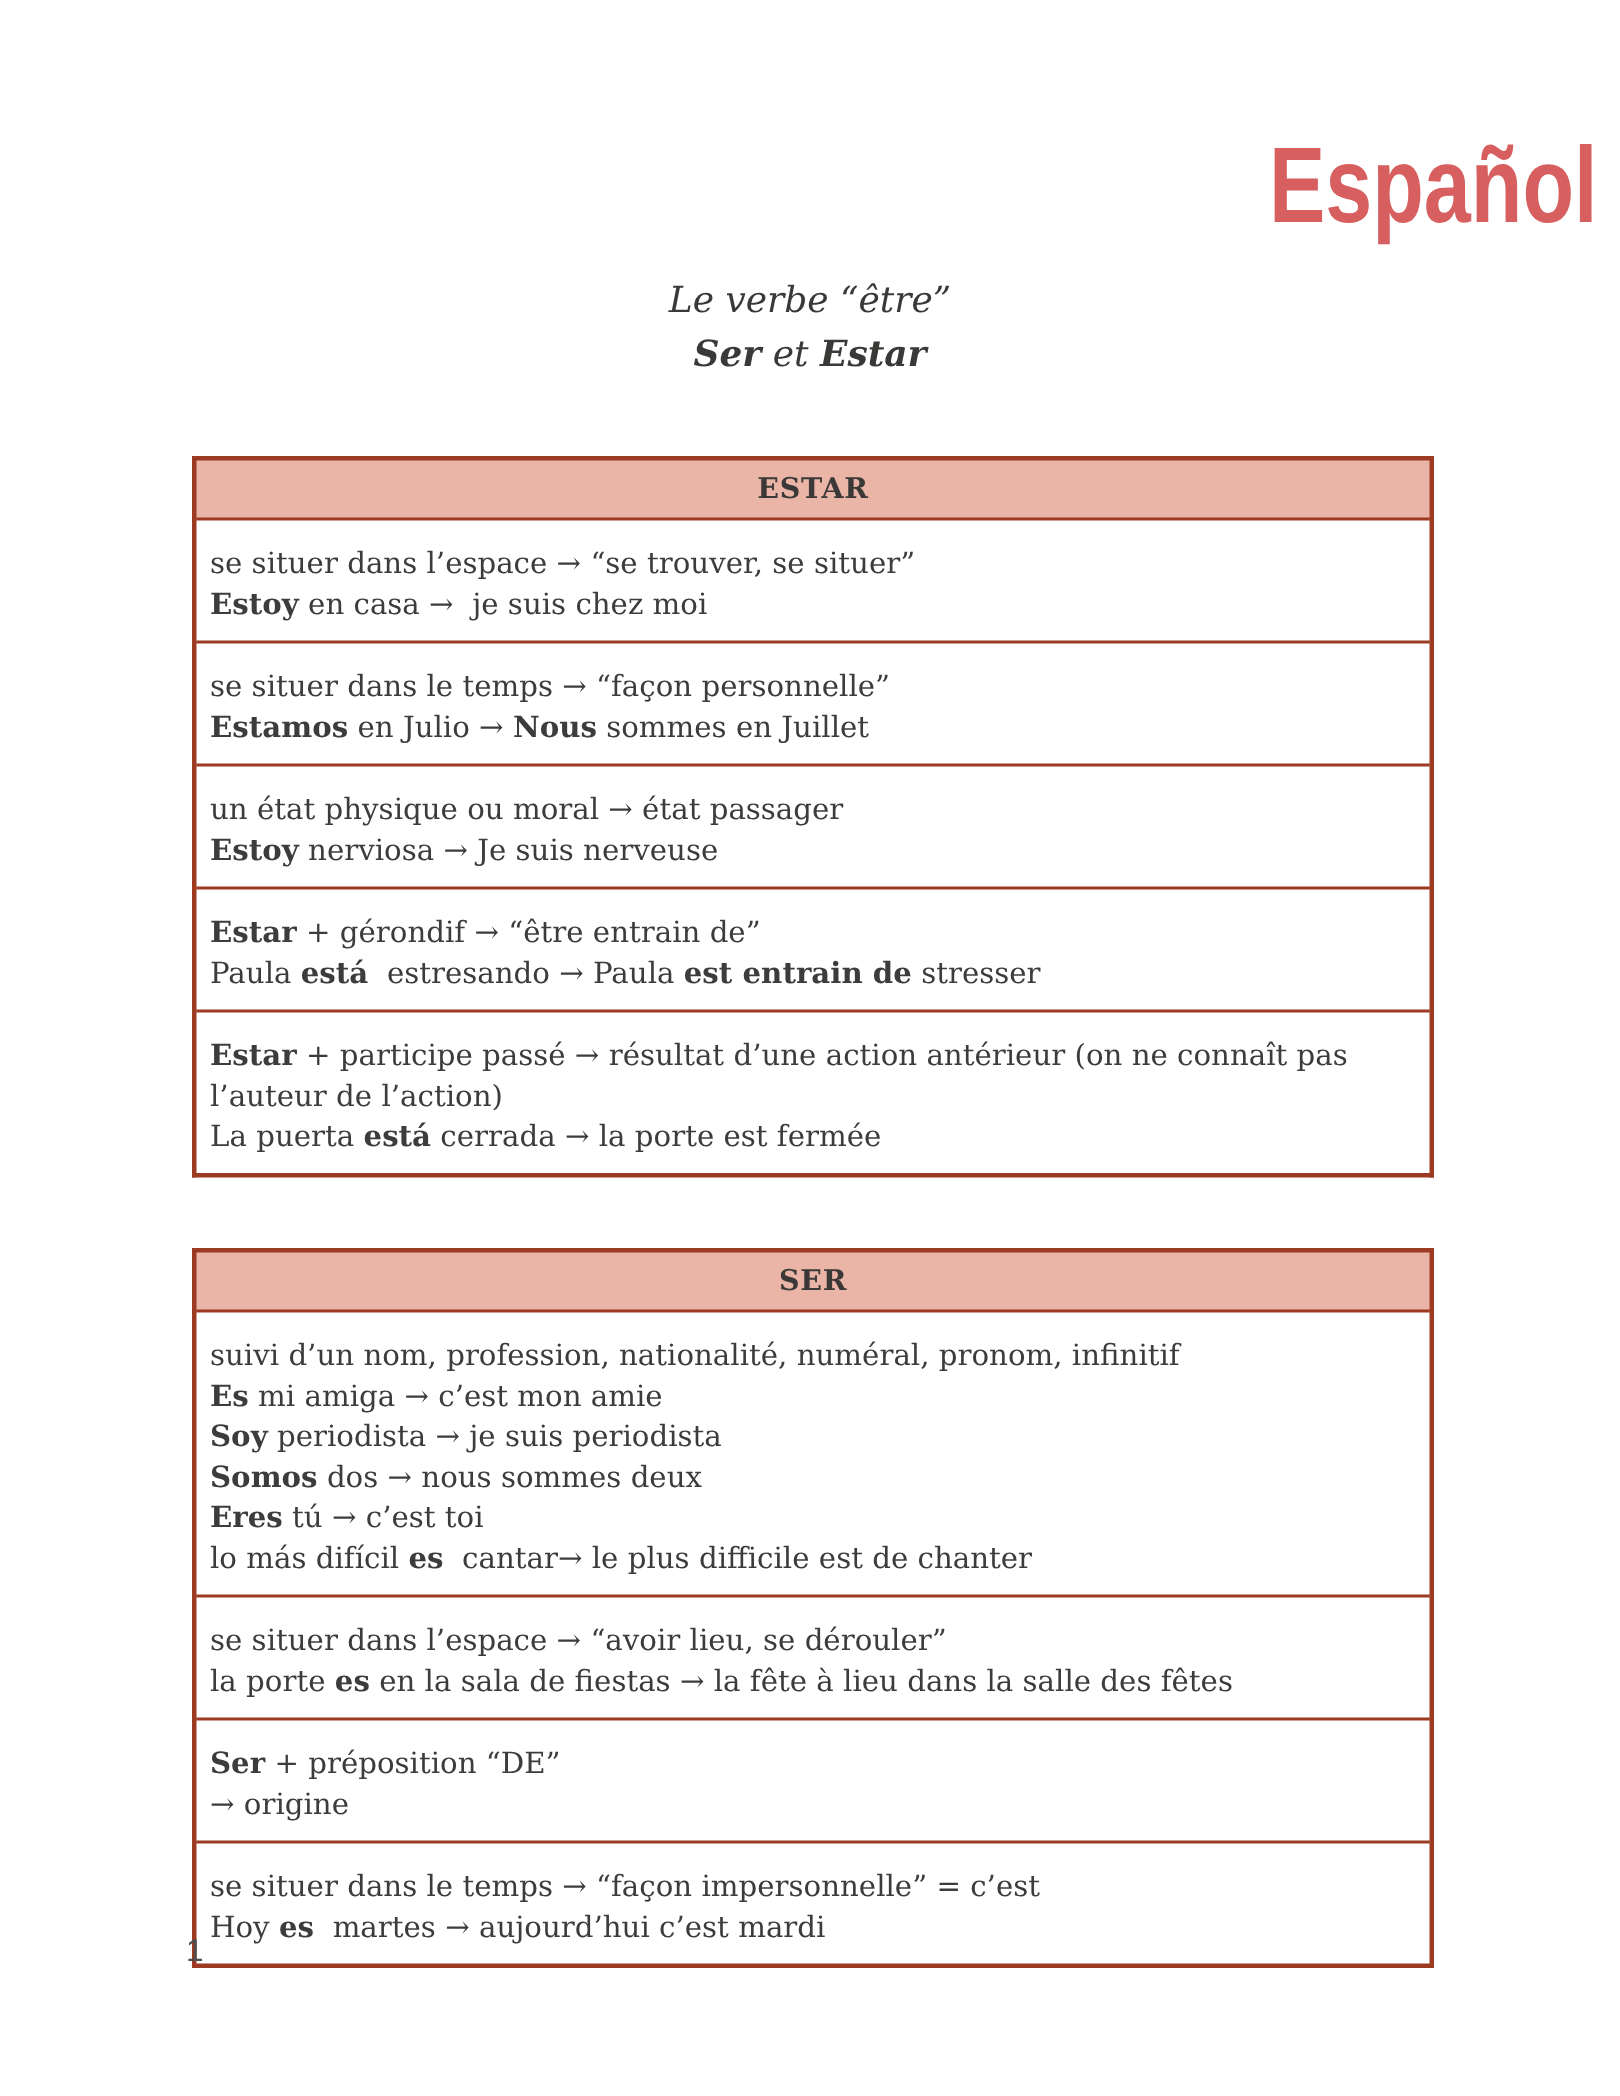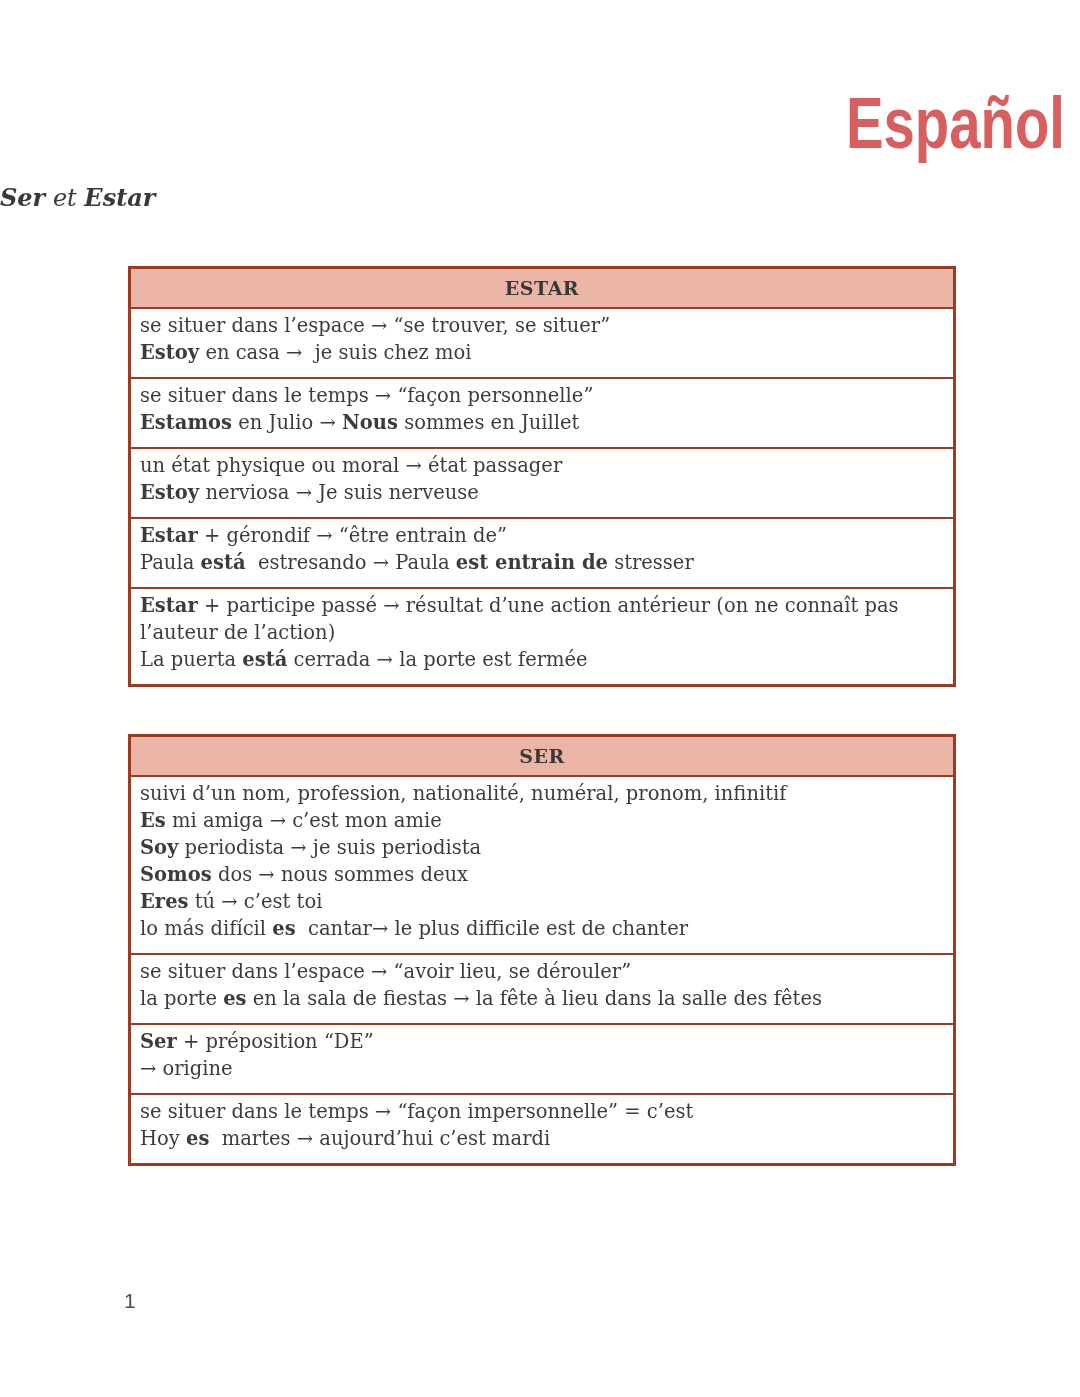--- a/index.html
+++ b/index.html
@@ -36,20 +36,21 @@
     transform-origin: center top;
   }
   .subtitle1 {
     text-align: center;
     font-style: italic;
     font-size: 24px;
     margin-top: 10px;
     color: #3a3937;
   }
   .subtitle2 {
+    text-align: center;
     font-style: italic;
     font-size: 24px;
     margin-top: 7px;
     color: #3a3937;
   }
   .b { font-weight: 700; }
   table.doc-table {
     border-collapse: collapse;
     margin-left: 128px;
     width: 828px;
@@ -65,21 +66,21 @@
     font-weight: 700;
     padding: 8px 6px;
     letter-spacing: 0.5px;
     color: #3a3937;
     text-align: center;
   }
   .doc-table td {
     border: 2px solid var(--table-border);
     font-size: 19.5px;
     line-height: 27px;
-    padding: 3px 12px 11px 9px;
+    padding: 15px 12px 11px 9px;
     vertical-align: top;
   }
   .line { min-height: 27px; }
   .page-number {
     position: absolute;
     left: 124px;
     top: 1289px;
     font-family: "Liberation Sans", sans-serif;
     font-size: 21px;
     color: #4d4d4d;
@@ -87,20 +88,21 @@
 </style>
 </head>
 <body>
 
 <div>
 
   <div class="title">
     <span class="title-text">Español</span>
   </div>
 
+  <div class="subtitle1">Le verbe “être”</div>
 
   <div class="subtitle2"><span class="b">Ser</span><span> et </span><span class="b">Estar</span></div>
 
   <table class="doc-table estar-table">
     <thead>
       <tr>
         <th>ESTAR</th>
       </tr>
     </thead>
     <tbody>

